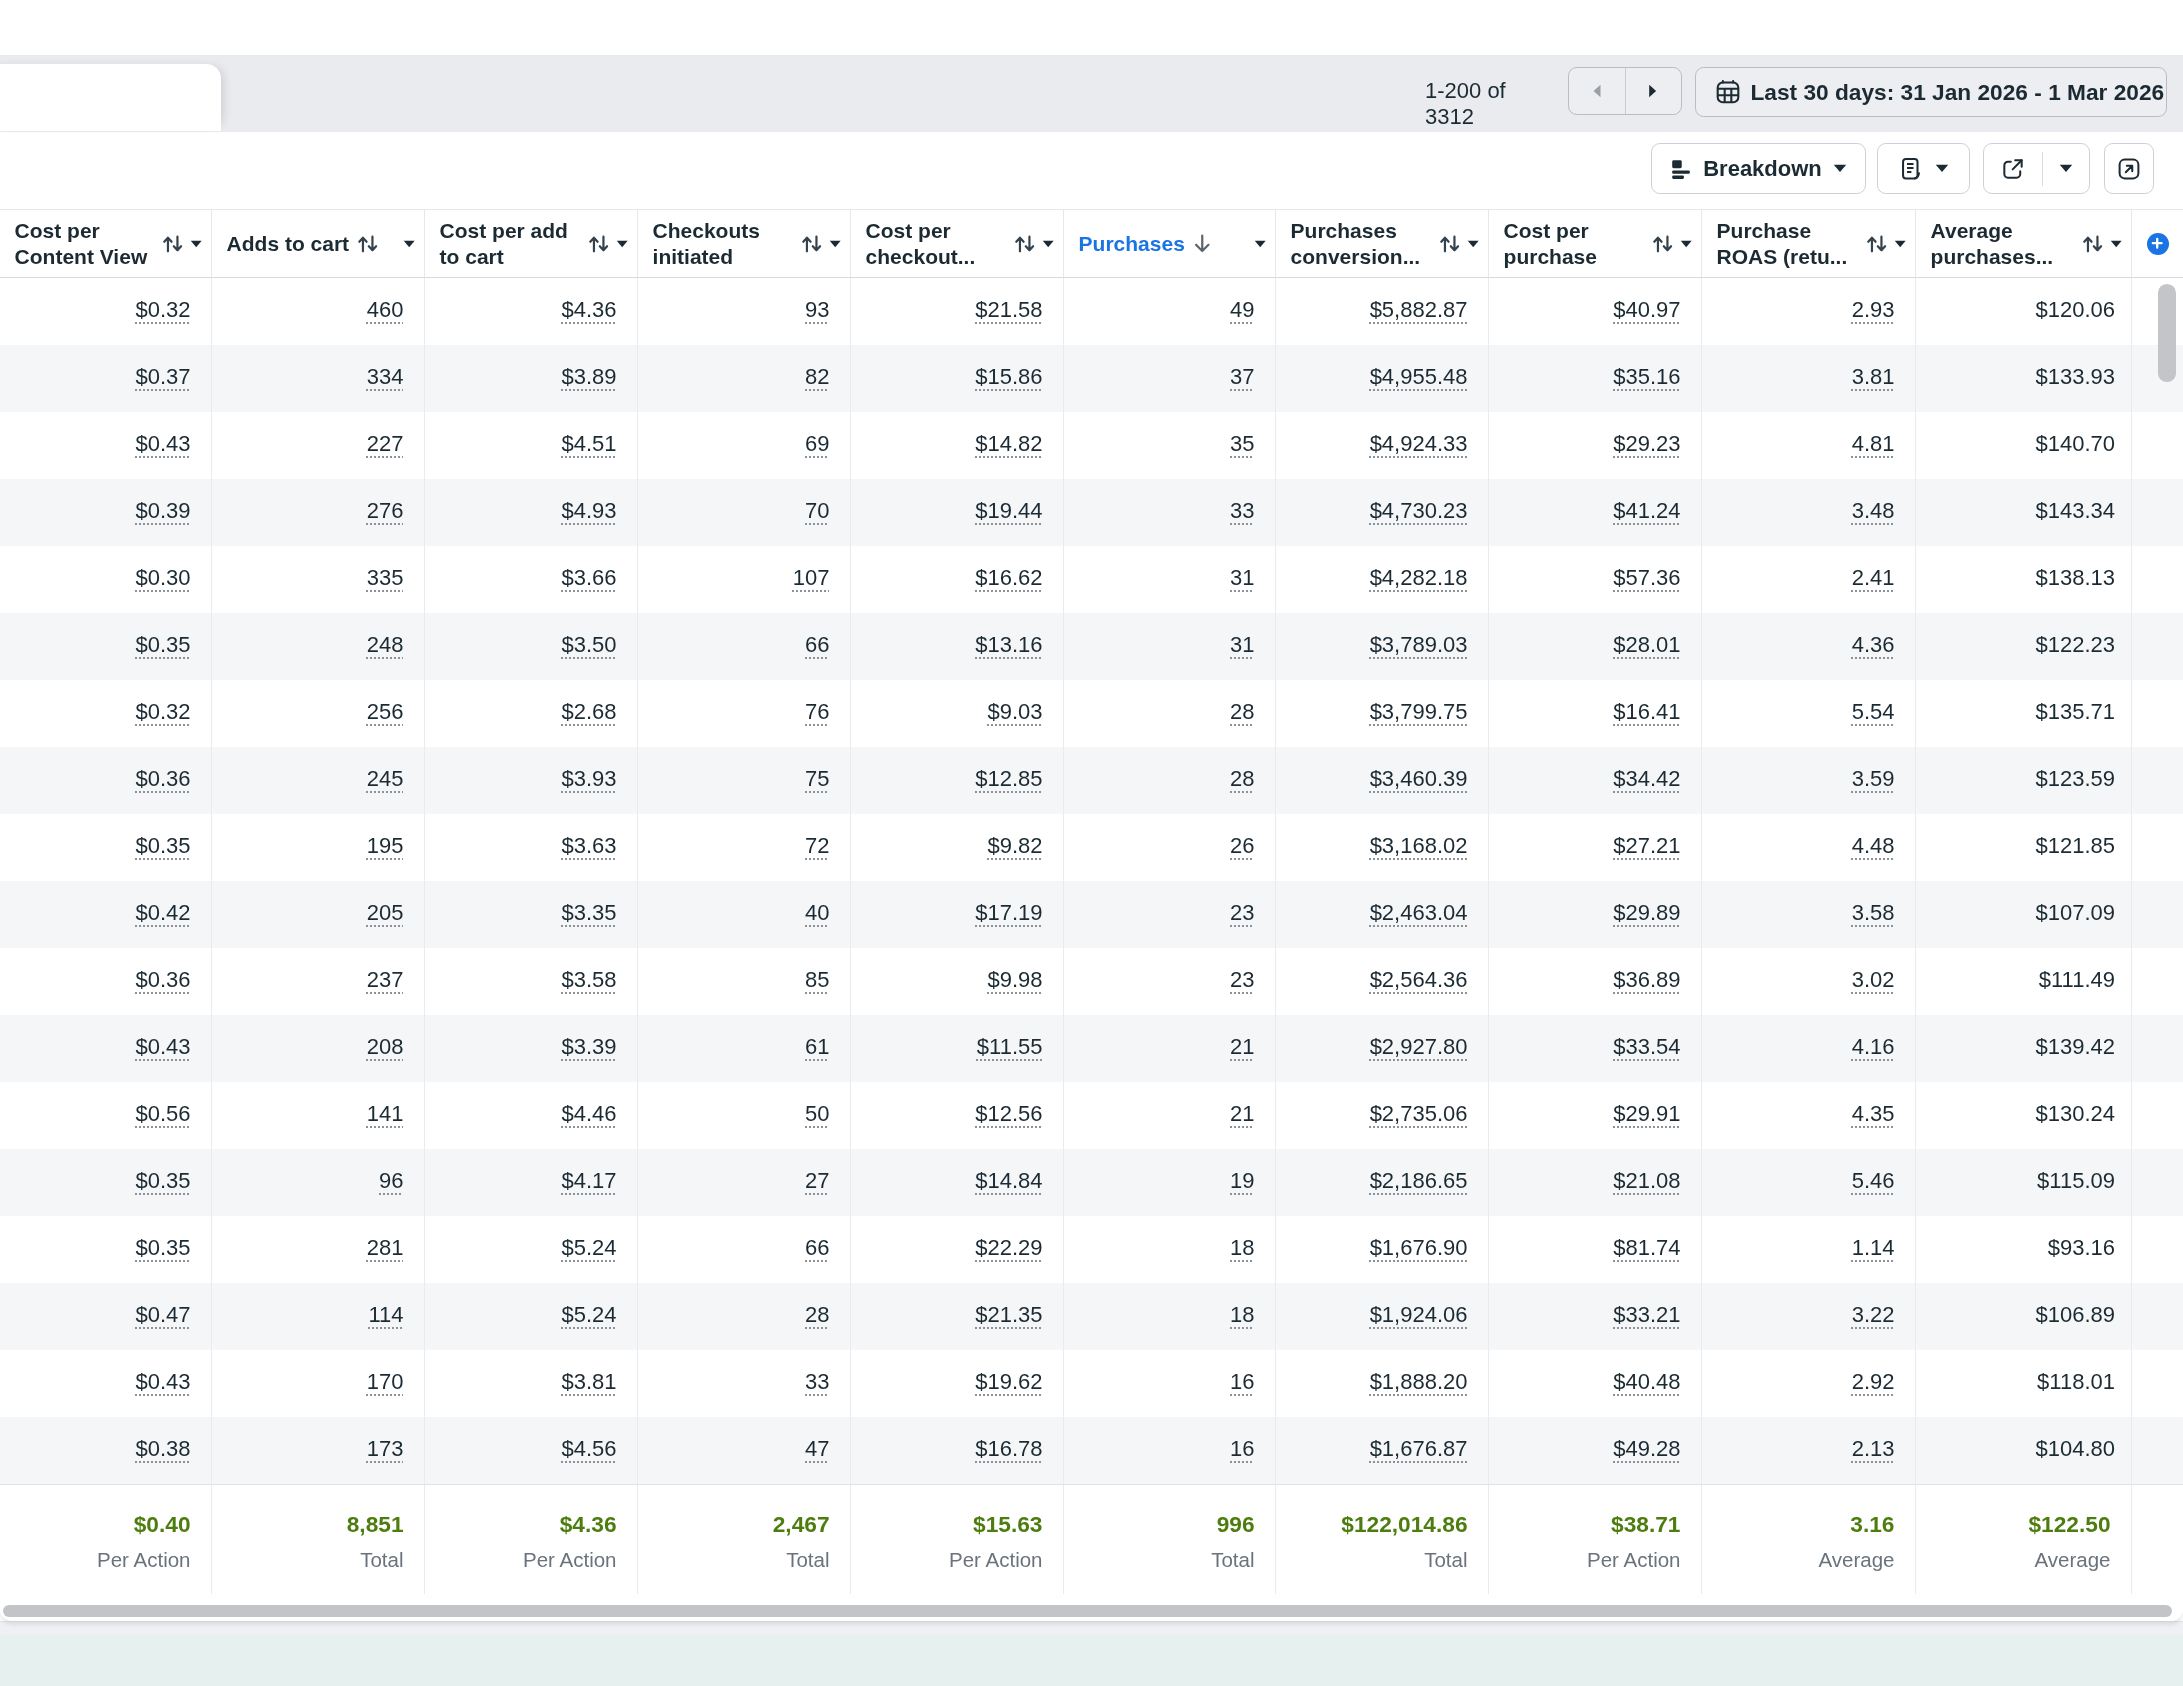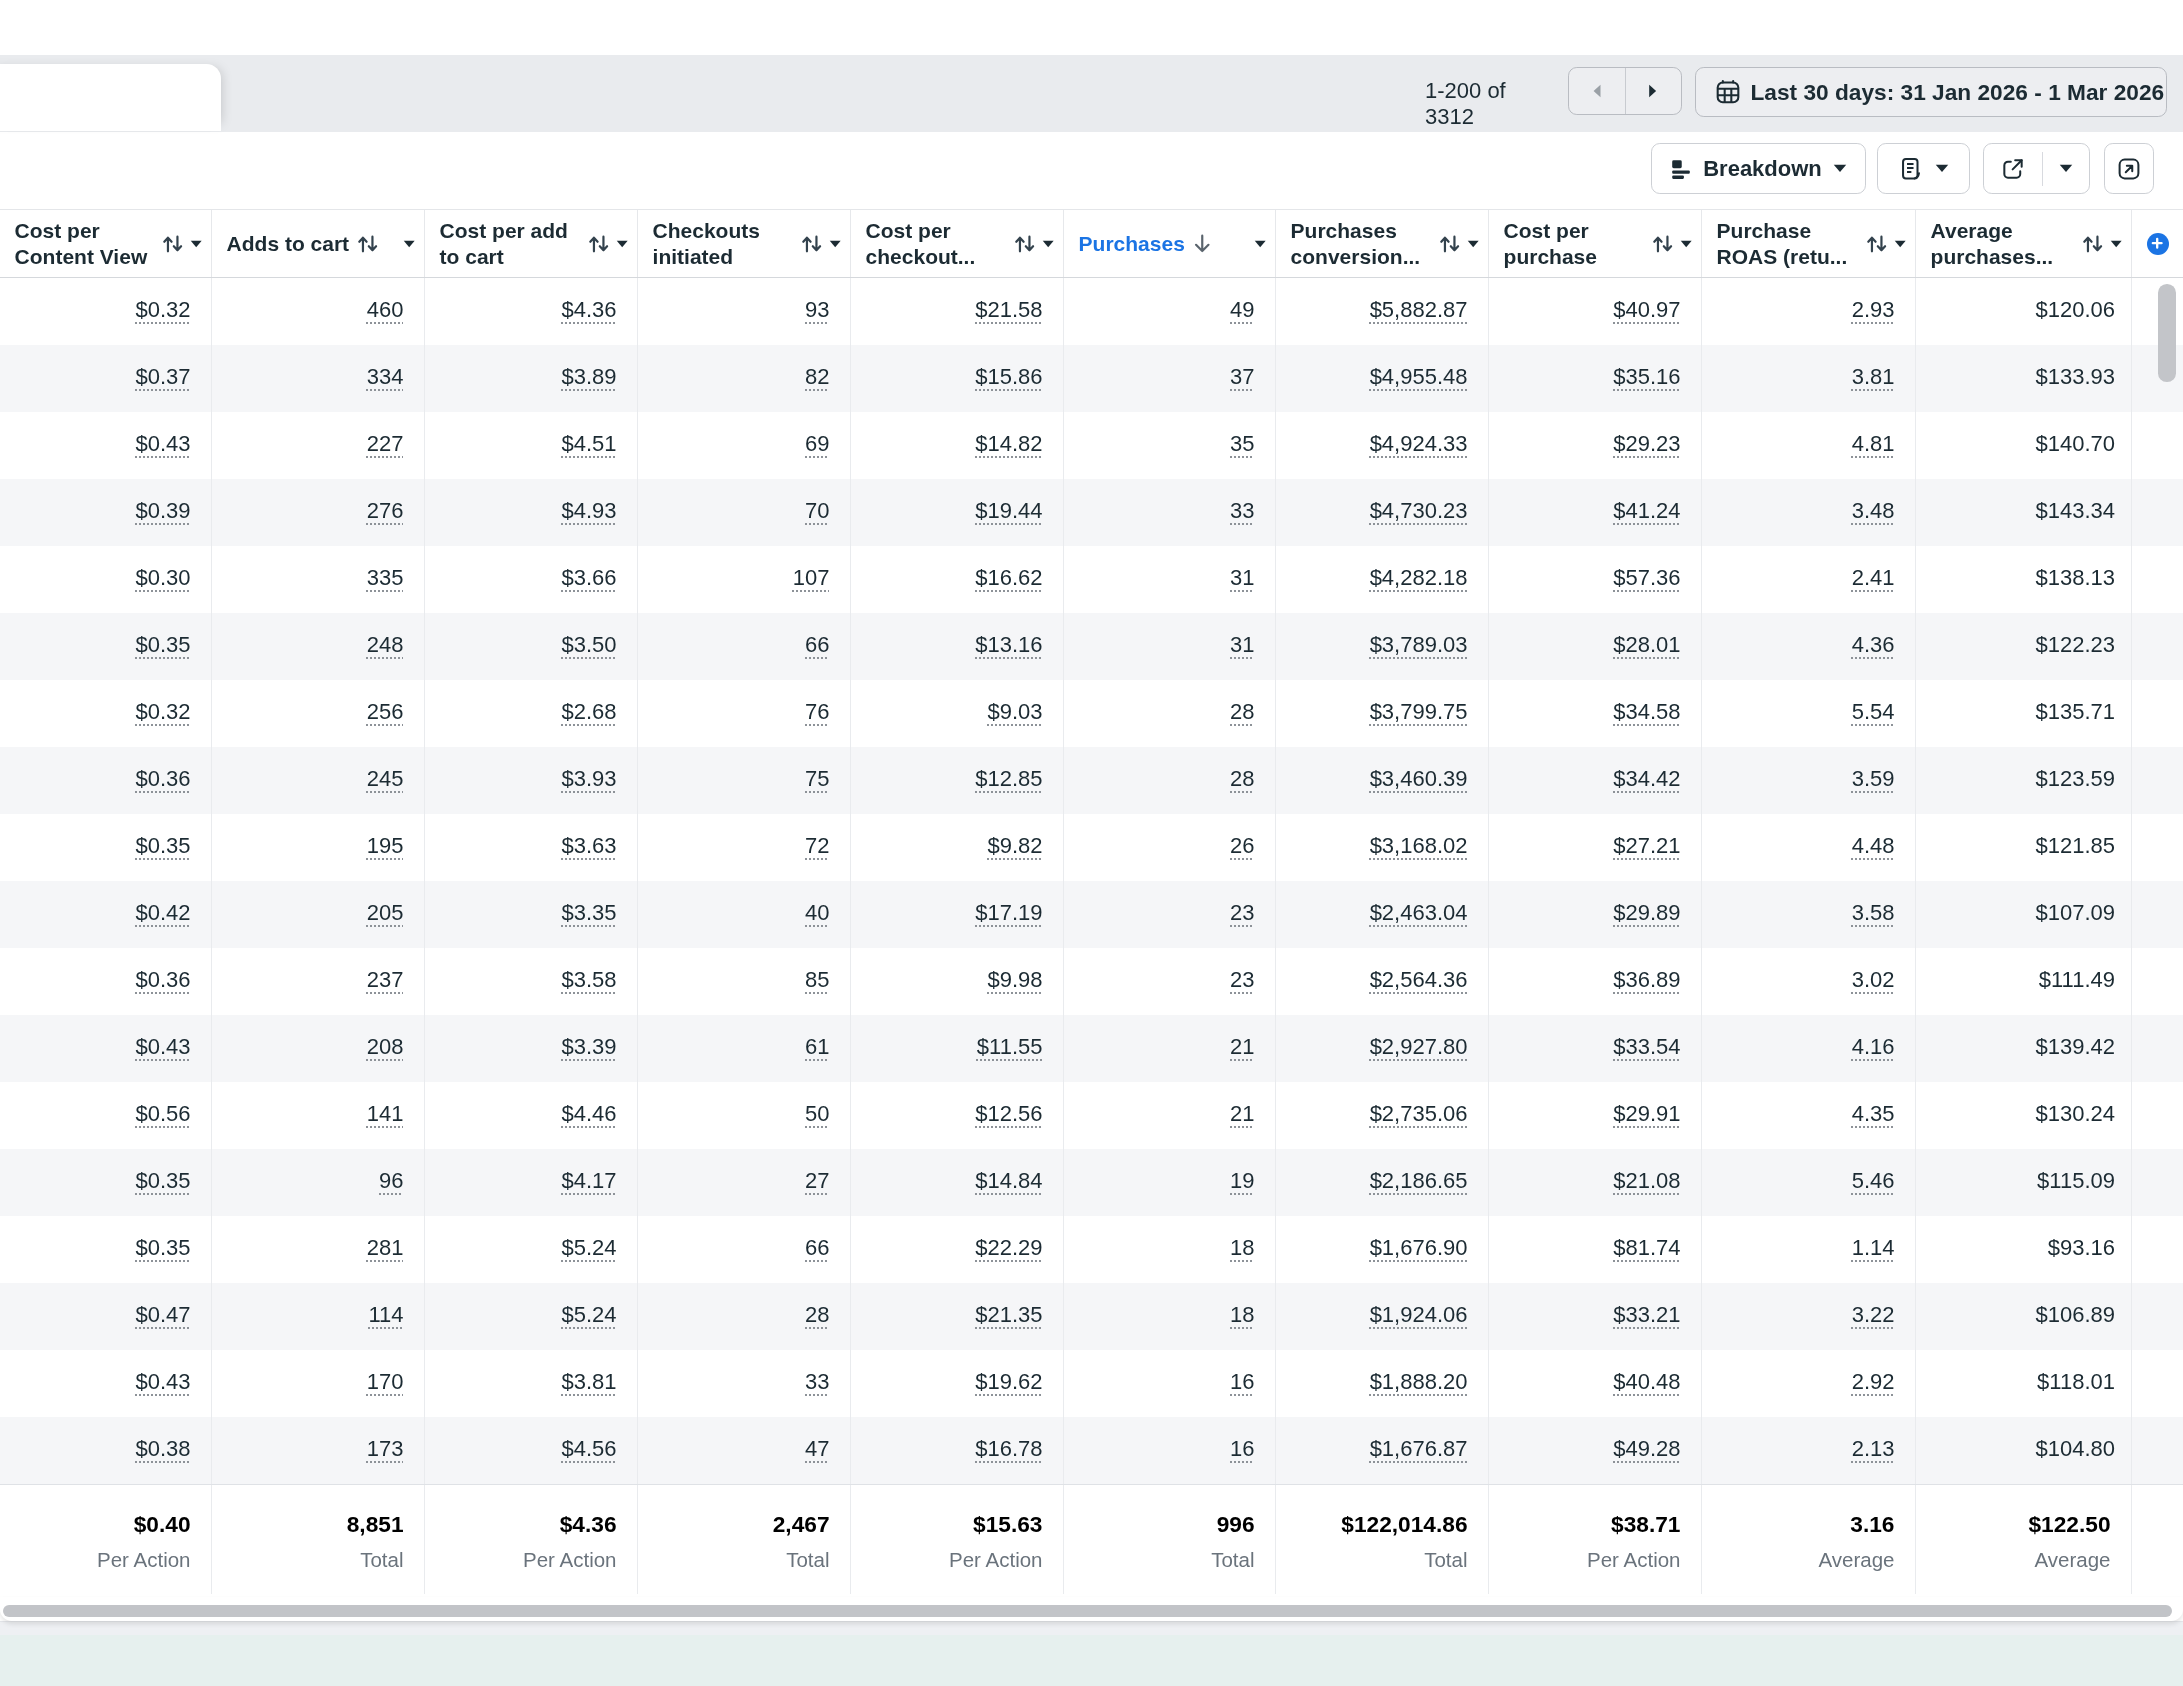--- a/index.html
+++ b/index.html
@@ -41,21 +41,21 @@
   .drow{height:67px;background:#fff;}
   .drow.alt{background:#f5f6f8;}
   .dcell{padding:19px 20.5px 0 7.3px;text-align:right;font-size:22px;color:#1c2b33;
          border-right:1.5px solid #e9ebee;box-sizing:border-box;overflow:hidden;}
   .dcell.last{padding-right:16px;}
   .dcell.gutter{border-right:none;}
   .u{text-decoration:underline dotted #8d9298;text-decoration-thickness:1.8px;text-underline-offset:5.1px;}
   .frow{height:110px;background:#fff;border-top:1.5px solid #dfe2e6;box-sizing:border-box;}
   .fcell{padding:26px 20.5px 0 7.3px;text-align:right;border-right:1.5px solid #e9ebee;box-sizing:border-box;}
   .fcell.gutter{border-right:none;}
-  .fval{font-size:22.7px;font-weight:600;color:#000000;}
+  .fval{font-size:22.7px;font-weight:600;color:#4d7c0f;}
   .flab{margin-top:10.2px;font-size:20.5px;color:#6a737c;}
   
   .card-bottom{position:absolute;left:0;top:1597px;width:2183px;height:24px;background:#fff;
                border-radius:0 0 11.7px 11.7px;box-shadow:0 2.9px 5.8px rgba(0,0,0,.10);z-index:1;}
   .hthumb{position:absolute;left:2.9px;top:1605px;width:2169px;height:11.7px;background:#c2c4c8;border-radius:6.6px;z-index:3;cursor:pointer;}
   .below{position:absolute;left:0;top:1621px;width:2183px;height:14px;background:#eef0f3;border-top:1.5px solid #e4e6ea;box-sizing:border-box;}
   .teal{position:absolute;left:0;top:1635px;width:2183px;height:51px;background:#e6f0ee;}
   .vthumb{position:absolute;left:2158px;top:284px;width:17.5px;height:98px;background:#c3c5c9;border-radius:8.8px;z-index:4;cursor:pointer;}
 </style>
 </head>
@@ -385,21 +385,21 @@
           <div class="dcell gutter"></div>
         </div>
         <div class="drow grid-row">
           <div class="dcell"><span class="u">$0.32</span></div>
           <div class="dcell"><span class="u">256</span></div>
           <div class="dcell"><span class="u">$2.68</span></div>
           <div class="dcell"><span class="u">76</span></div>
           <div class="dcell"><span class="u">$9.03</span></div>
           <div class="dcell"><span class="u">28</span></div>
           <div class="dcell"><span class="u">$3,799.75</span></div>
-          <div class="dcell"><span class="u">$34.58</span></div>
+          <div class="dcell"><span class="u">$16.41</span></div>
           <div class="dcell"><span class="u">5.54</span></div>
           <div class="dcell last"><span class="">$135.71</span></div>
           <div class="dcell gutter"></div>
         </div>
         <div class="drow grid-row alt">
           <div class="dcell"><span class="u">$0.36</span></div>
           <div class="dcell"><span class="u">245</span></div>
           <div class="dcell"><span class="u">$3.93</span></div>
           <div class="dcell"><span class="u">75</span></div>
           <div class="dcell"><span class="u">$12.85</span></div>

